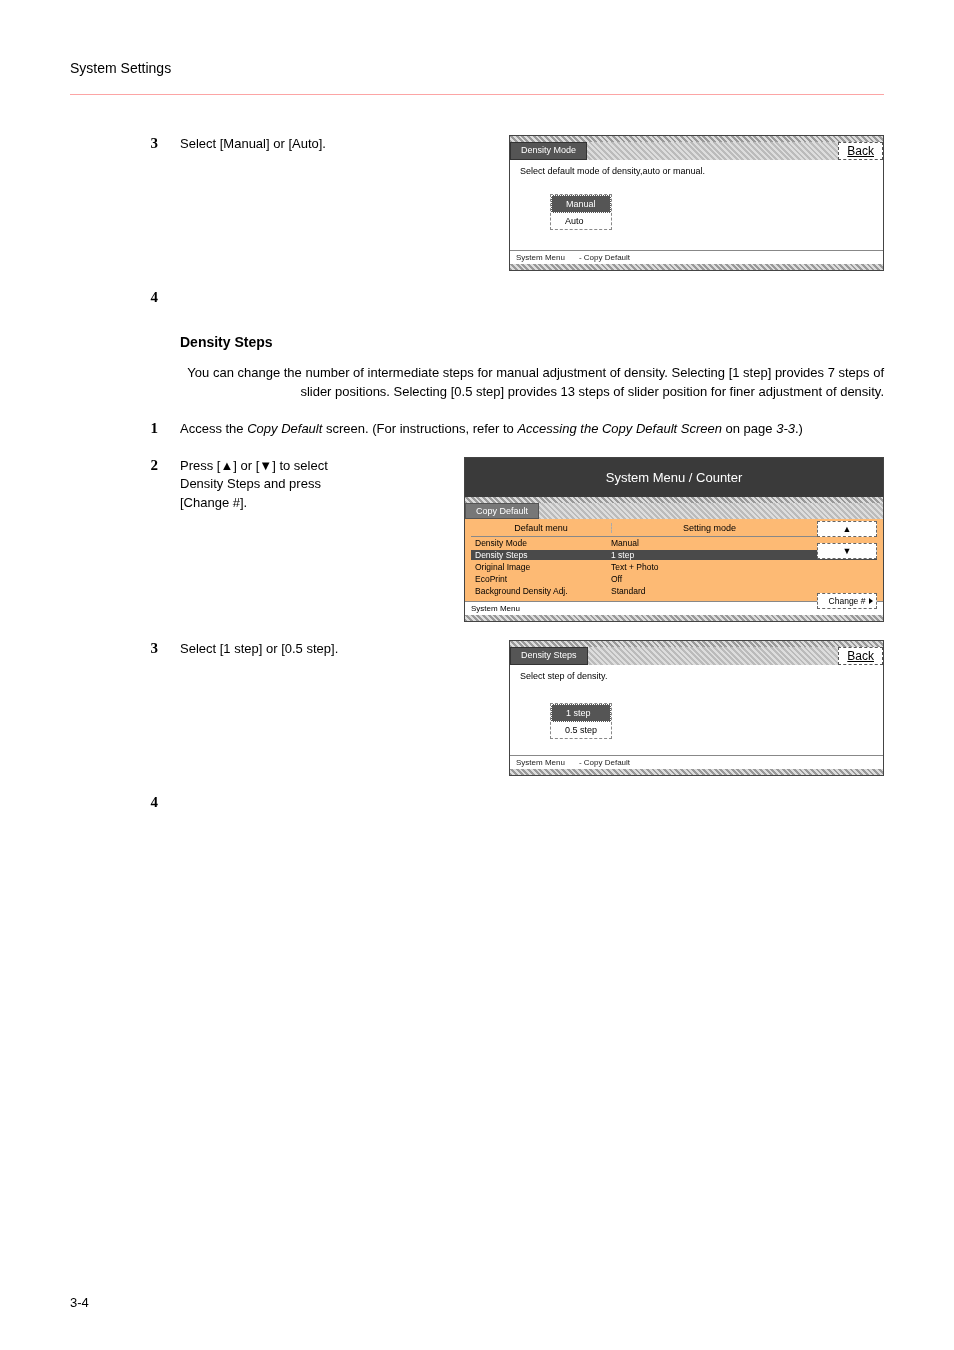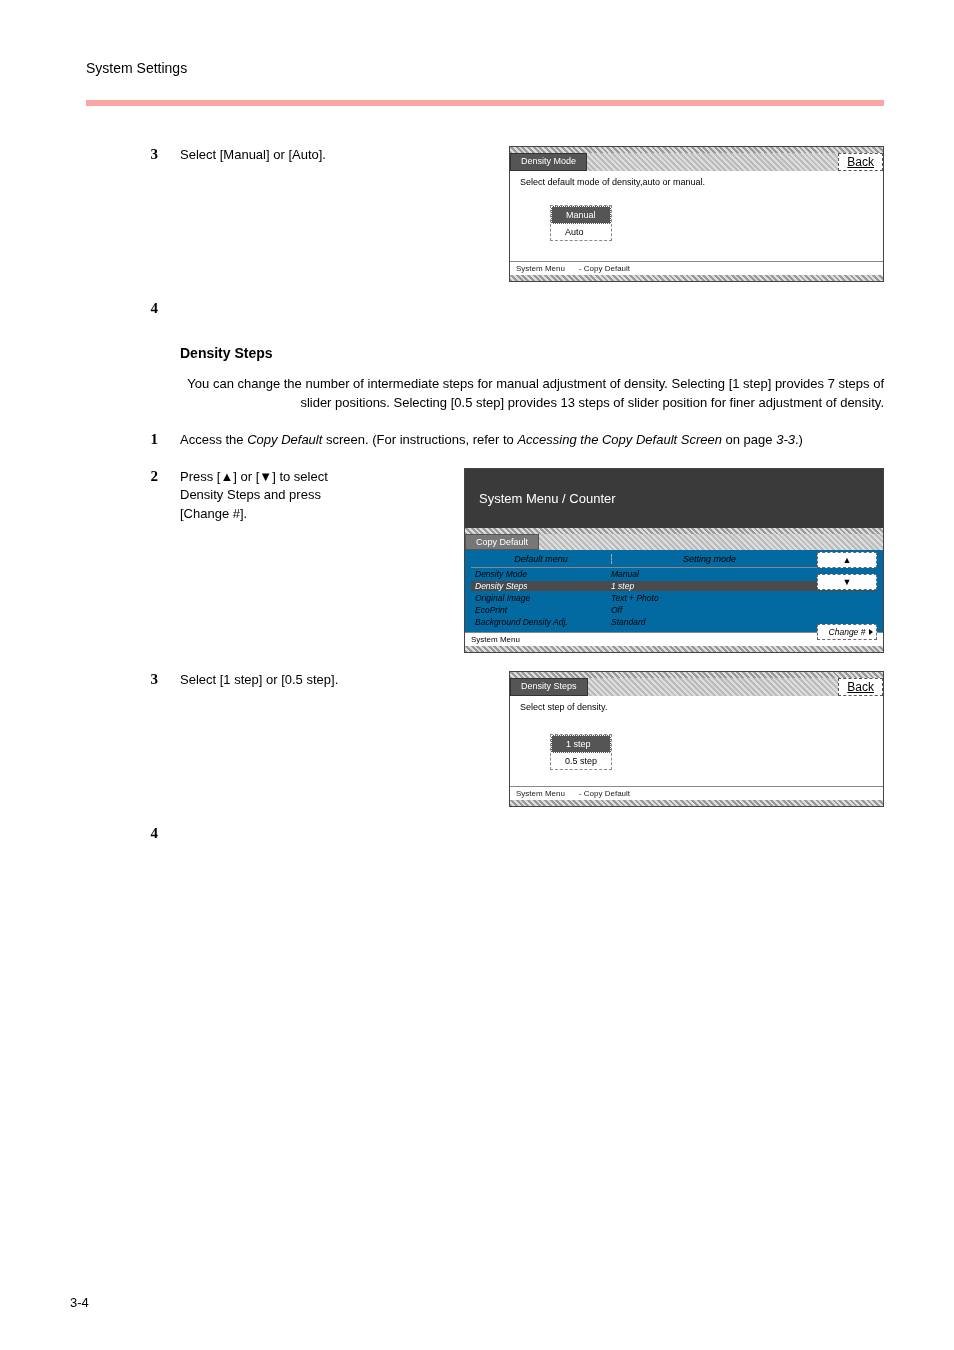--- a/index.html
+++ b/index.html
@@ -6,25 +6,24 @@
     body {
       font-family: Arial, Helvetica, sans-serif;
       width: 954px;
       height: 1350px;
       background: #fff;
       color: #000;
       position: relative;
       padding: 60px 70px 40px 70px;
     }
     .header {
-      border-bottom: 6px solid #fca5a5;
-      padding-bottom: 24px;
+      border-bottom: 1px solid #fca5a5;
+      padding-bottom: 18px;
       margin-bottom: 40px;
       font-size: 14px;
-      margin-left: 16px;
     }
     .step-row {
       display: flex;
       align-items: flex-start;
       margin-bottom: 18px;
     }
     .step-num {
       width: 110px;
       text-align: right;
       padding-right: 22px;
@@ -132,39 +131,39 @@
       display: flex;
       gap: 14px;
     }
     .panel-footer .crumb:first-child::after { content: ""; }
     
     .panel.big { width: 420px; }
     .sys-title {
       background: #3a3a3a;
       color: #fff;
       font-size: 13px;
-      padding: 22px 14px;
+      padding: 12px 14px;
+      text-align: center;
     }
     .sys-sub {
       background: repeating-linear-gradient(45deg, #bbb 0 2px, #ddd 2px 4px);
       display: flex;
       align-items: stretch;
     }
     .sys-sub .chip {
       background: #777;
       color: #fff;
       font-size: 9px;
       padding: 2px 10px;
       border: 1px solid #555;
     }
     .sys-table-wrap {
-      background: #0369a1;
+      background: #fdba74;
       padding: 0 6px 4px 6px;
       position: relative;
-      font-style: italic;
     }
     .sys-cols-head {
       display: flex;
       font-size: 9px;
       padding: 4px 0 3px 0;
       border-bottom: 1px solid #888;
     }
     .sys-cols-head .c1 { width: 140px; text-align: center; }
     .sys-cols-head .sep { border-left: 1px dashed #aaa; height: 10px; }
     .sys-cols-head .c2 { flex: 1; text-align: center; }

